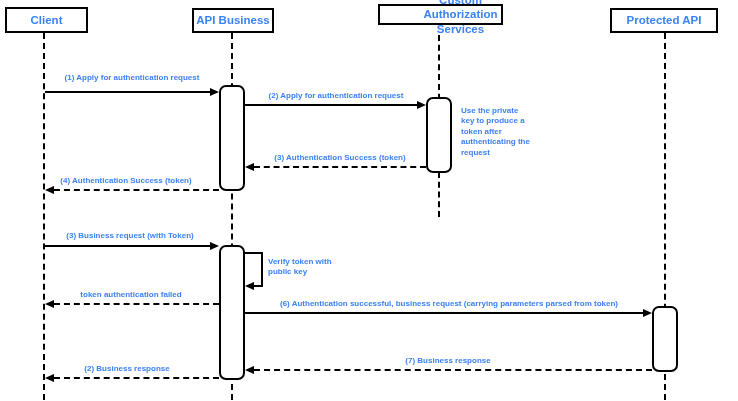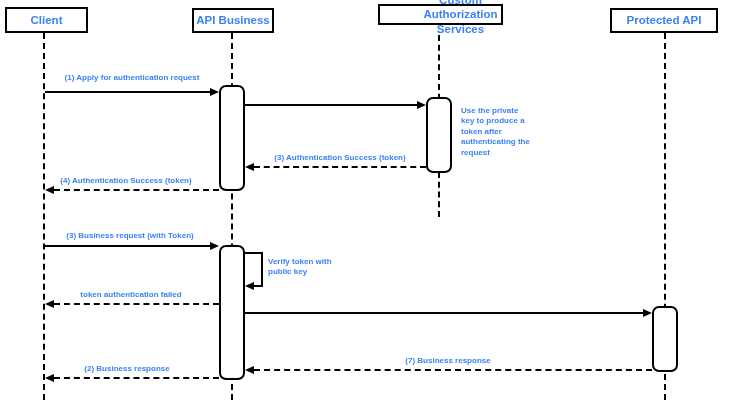--- a/index.html
+++ b/index.html
@@ -64,20 +64,21 @@
   <div class="activation" style="left:426px; top:97px; height:76px;"></div>
   <div class="activation" style="left:219px; top:245px; height:135px;"></div>
   <div class="activation" style="left:652px; top:306px; height:66px;"></div>
 
   <div class="mline" style="left:45px; top:91px; width:165px;"></div>
   <div class="arr-r" style="left:210px; top:88px;"></div>
   <div class="mlabel" style="left:132px; top:73px;">(1) Apply for authentication request</div>
 
   <div class="mline" style="left:245px; top:104px; width:172px;"></div>
   <div class="arr-r" style="left:417px; top:101px;"></div>
+  <div class="mlabel" style="left:336px; top:91px;">(2) Apply for authentication request</div>
 
   <div class="note" style="left:461px; top:106px;">Use the private key to produce a token after authenticating the request</div>
 
   <div class="mline dashed" style="left:254px; top:166px; width:172px;"></div>
   <div class="arr-l" style="left:245px; top:163px;"></div>
   <div class="mlabel" style="left:340px; top:153px;">(3) Authentication Success (token)</div>
 
   <div class="mline dashed" style="left:54px; top:189px; width:165px;"></div>
   <div class="arr-l" style="left:45px; top:186px;"></div>
   <div class="mlabel" style="left:126px; top:176px;">(4) Authentication Success (token)</div>
@@ -91,20 +92,21 @@
   <div class="mline" style="left:254px; top:285px; width:9px;"></div>
   <div class="arr-l" style="left:245px; top:282px;"></div>
   <div class="mlabel block" style="left:268px; top:257px; width:64px; line-height:1.3;">Verify token with public key</div>
 
   <div class="mline dashed" style="left:54px; top:303px; width:165px;"></div>
   <div class="arr-l" style="left:45px; top:300px;"></div>
   <div class="mlabel" style="left:131px; top:290px;">token authentication failed</div>
 
   <div class="mline" style="left:245px; top:312px; width:398px;"></div>
   <div class="arr-r" style="left:643px; top:309px;"></div>
+  <div class="mlabel" style="left:449px; top:299px;">(6) Authentication successful, business request (carrying parameters parsed from token)</div>
 
   <div class="mline dashed" style="left:254px; top:369px; width:398px;"></div>
   <div class="arr-l" style="left:245px; top:366px;"></div>
   <div class="mlabel" style="left:448px; top:356px;">(7) Business response</div>
 
   <div class="mline dashed" style="left:54px; top:377px; width:165px;"></div>
   <div class="arr-l" style="left:45px; top:374px;"></div>
   <div class="mlabel" style="left:127px; top:364px;">(2) Business response</div>
 
 </div>

